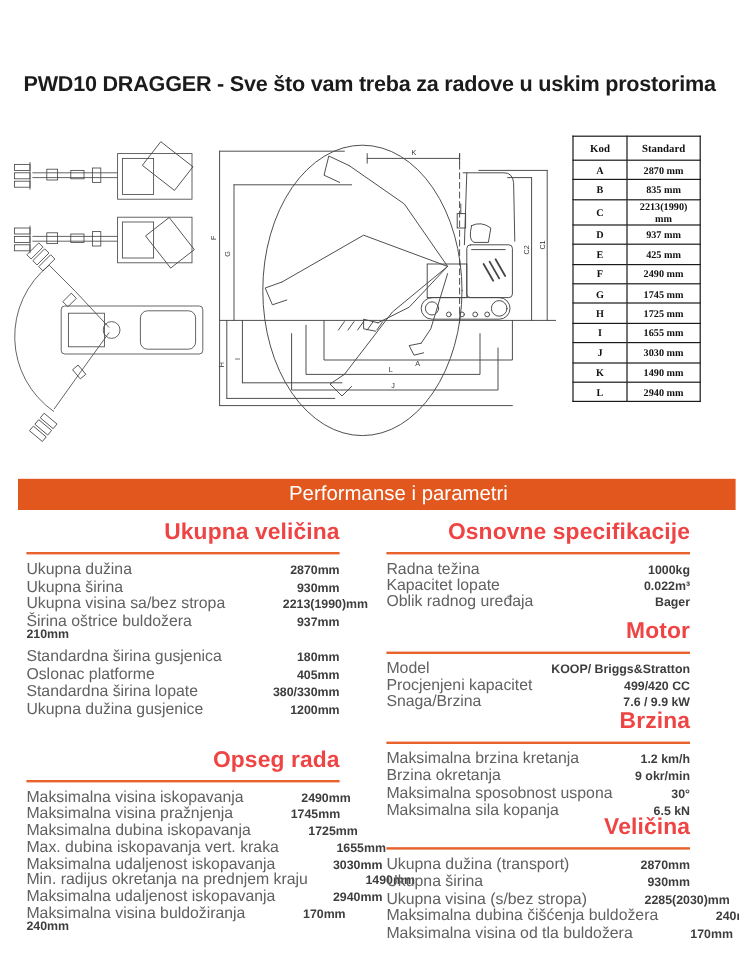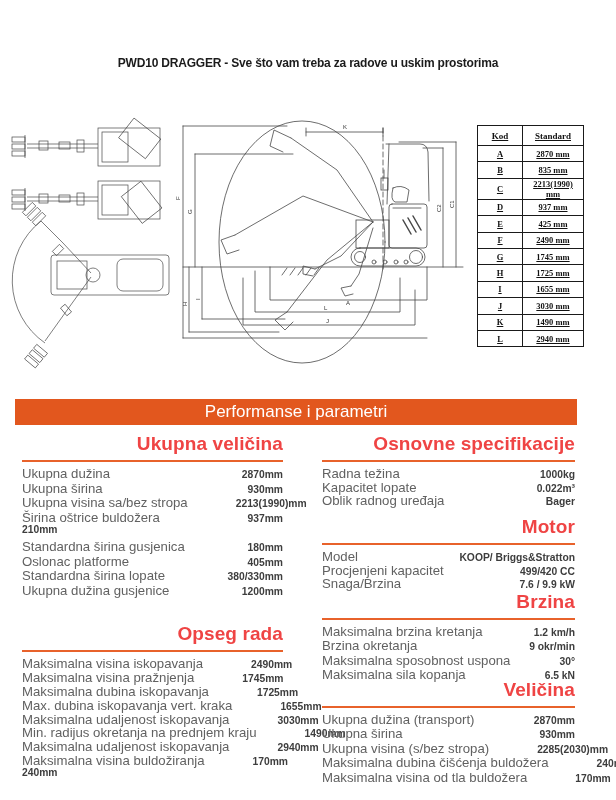--- a/index.html
+++ b/index.html
@@ -1,33 +1,33 @@
 <!DOCTYPE html>
 <html><head>
 <meta charset="utf-8">
 <style>
   html,body{margin:0;padding:0;background:#fff;}
   body{width:616px;height:800px;position:relative;font-family:"Liberation Sans",sans-serif;overflow:hidden;}
 
   .page-title{position:absolute;top:48px;left:0;width:616px;text-align:center;
-    font-size:12px;font-weight:bold;color:#1b1b1b;letter-spacing:-0.2px;}
+    font-size:18px;font-weight:bold;color:#1b1b1b;letter-spacing:-0.2px;}
 
   .draw{position:absolute;}
   .draw.leftview{left:5px;top:115px;width:170px;height:270px;}
   .draw.midview{left:175px;top:108px;width:290px;height:282px;}
 
-  table.dim-table{position:absolute;left:477px;top:125px;border-collapse:collapse;
-    font-family:"Liberation Serif",serif;color:#111;text-decoration:underline;}
+  table.dim-table{position:absolute;left:477px;top:113px;border-collapse:collapse;
+    font-family:"Liberation Serif",serif;color:#111;}
   table.dim-table th{border:1px solid #1a1a1a;font-size:9px;font-weight:bold;height:17px;text-align:center;}
   table.dim-table td{border:1px solid #1a1a1a;font-size:8.5px;font-weight:bold;height:15.4px;text-align:center;padding:0 3px;}
   table.dim-table .c-kod{width:42px;}
   table.dim-table .c-std{width:58px;}
 
   .banner{position:absolute;top:399px;left:15px;width:562px;height:26px;background:#E2571E;
-    color:#fff;font-size:17px;text-align:center;line-height:26px;}
+    color:#fff;font-size:17px;text-align:center;line-height:26px;padding-left:36px;}
 
   .sec{position:absolute;}
   .sec h2{margin:0;padding:0 0 5px 0;font-size:19px;font-weight:bold;color:#ef4444;
     border-bottom:2.5px solid #E8622B;letter-spacing:0.1px;text-align:right;}
   .sec .rows{margin-top:4px;}
   .sec .row{display:flex;justify-content:space-between;align-items:baseline;height:var(--rh,14px);gap:48px;}
   .sec .lab{font-size:13.2px;color:#616161;white-space:nowrap;}
   .sec .val{font-size:10.3px;font-weight:bold;color:#3d3d3d;white-space:nowrap;}
 
   .ls1{left:22px;top:433px;width:261px;--rh:14.6px;}

